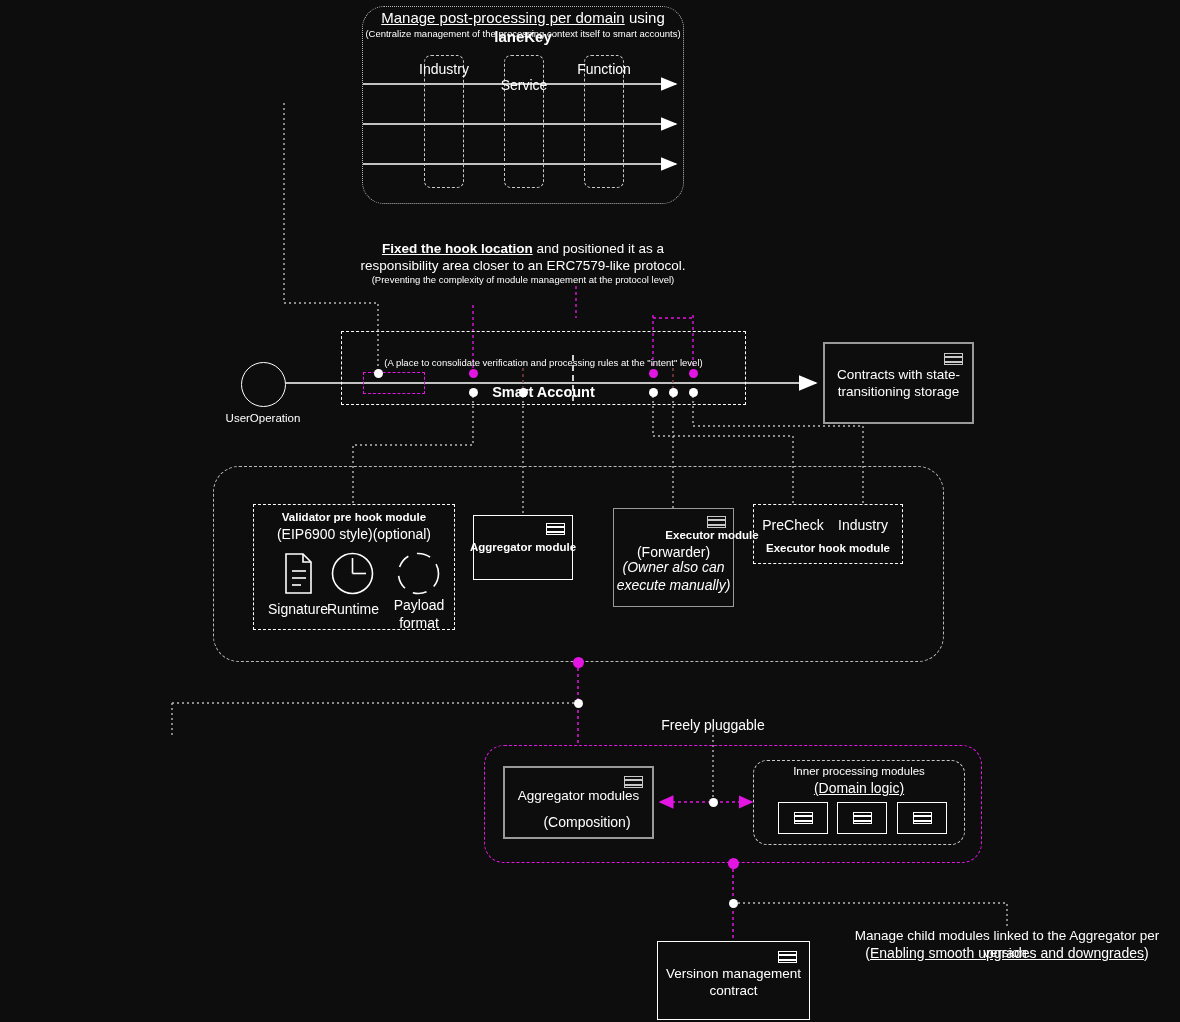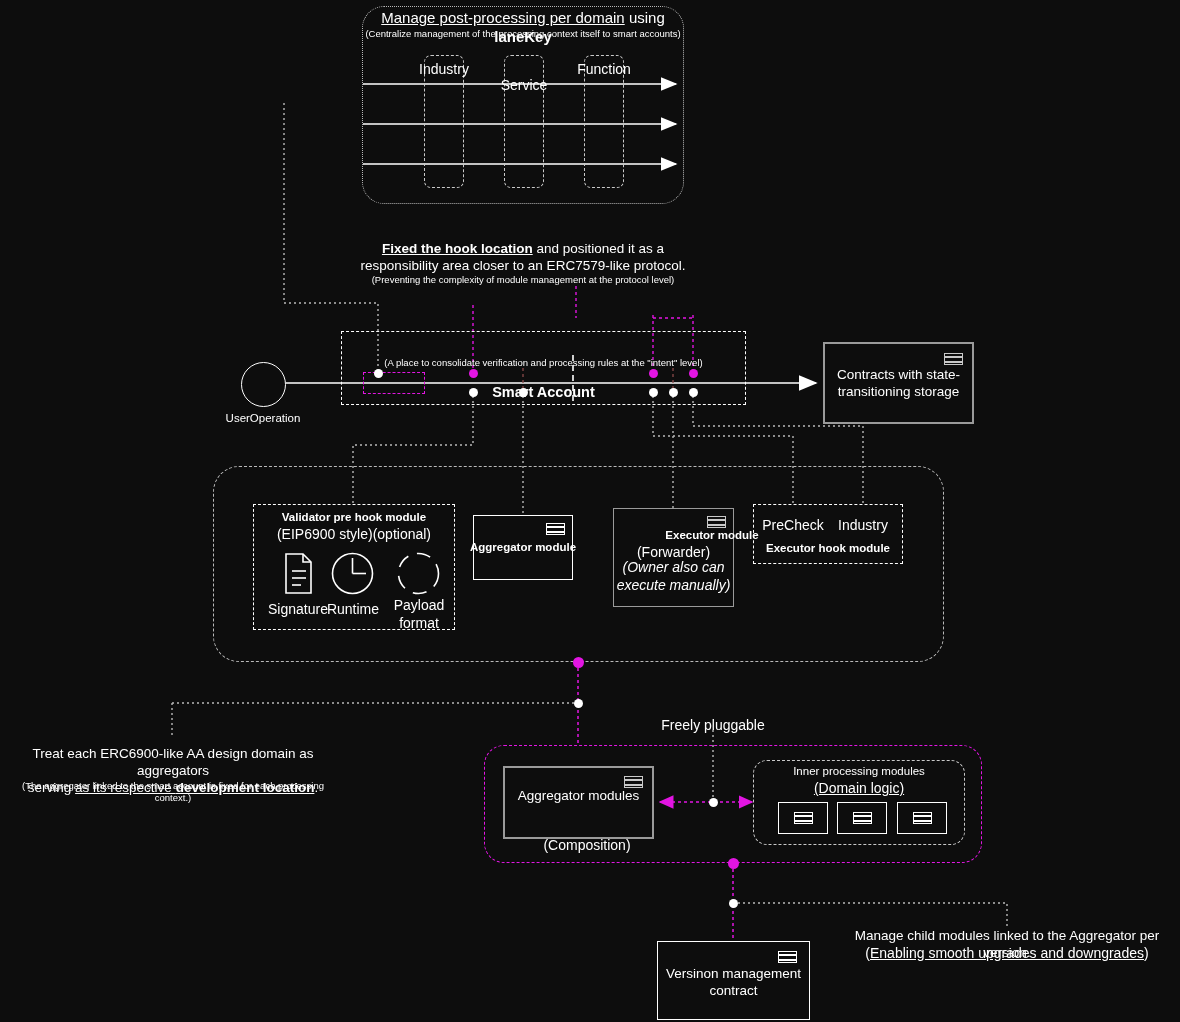--- a/index.html
+++ b/index.html
@@ -201,38 +201,33 @@
   </div>
   <div class="txt t-small b" style="left:644px;top:528px;width:136px;">Executor module</div>
   <div class="txt t-lbl" style="left:613px;top:544px;width:121px;">(Forwarder)</div>
   <div class="txt t-lbl" style="left:613px;top:559px;width:121px;font-style:italic;">(Owner also can execute manually)</div>
 
   <div class="node dashbox" style="left:753px;top:504px;width:150px;height:60px;"></div>
   <div class="txt t-lbl" style="left:758px;top:517px;width:70px;">PreCheck</div>
   <div class="txt t-lbl" style="left:828px;top:517px;width:70px;">Industry</div>
   <div class="txt t-small b" style="left:753px;top:541px;width:150px;">Executor hook module</div>
 
-  <div class="txt t-body" style="left:4px;top:746px;width:338px;">
-    <span>Treat each ERC6900-like AA design domain as aggregators</span><br>
-    <span>serving </span><span class="u">as its respective </span><span class="u b">development location</span><span>.</span>
-  </div>
-  <div class="txt t-tiny" style="left:4px;top:780px;width:338px;">(The aggregator linked to the smart account is fixed for each processing context.)</div>
 
   <div class="txt t-lbl" style="left:653px;top:717px;width:120px;">Freely pluggable</div>
 
   <div class="node magbox" style="left:484px;top:745px;width:498px;height:118px;border-radius:20px;"></div>
 
   <div class="node greybox" style="left:503px;top:766px;width:151px;height:73px;">
     <span class="compicon grey" style="right:9px;top:8px;">
         <i class="a"></i>
         <i class="b"></i>
       </span>
   </div>
   <div class="txt t-body" style="left:503px;top:788px;width:151px;">Aggregator modules</div>
-  <div class="txt t-lbl" style="left:503px;top:837px;width:168px;">(Composition)</div>
+  <div class="txt t-lbl" style="left:503px;top:814px;width:168px;">(Composition)</div>
 
   <div class="node dashdot-grey" style="left:753px;top:760px;width:212px;height:85px;border-radius:14px;"></div>
   <div class="txt t-small" style="left:753px;top:764px;width:212px;">Inner processing modules</div>
   <div class="txt t-lbl" style="left:753px;top:780px;width:212px;">
     <span class="u">(Domain logic)</span>
   </div>
 
   <div class="node solidbox" style="left:778px;top:802px;width:50px;height:32px;">
     <span class="compicon" style="left:15px;top:9px;">
         <i class="a"></i>

